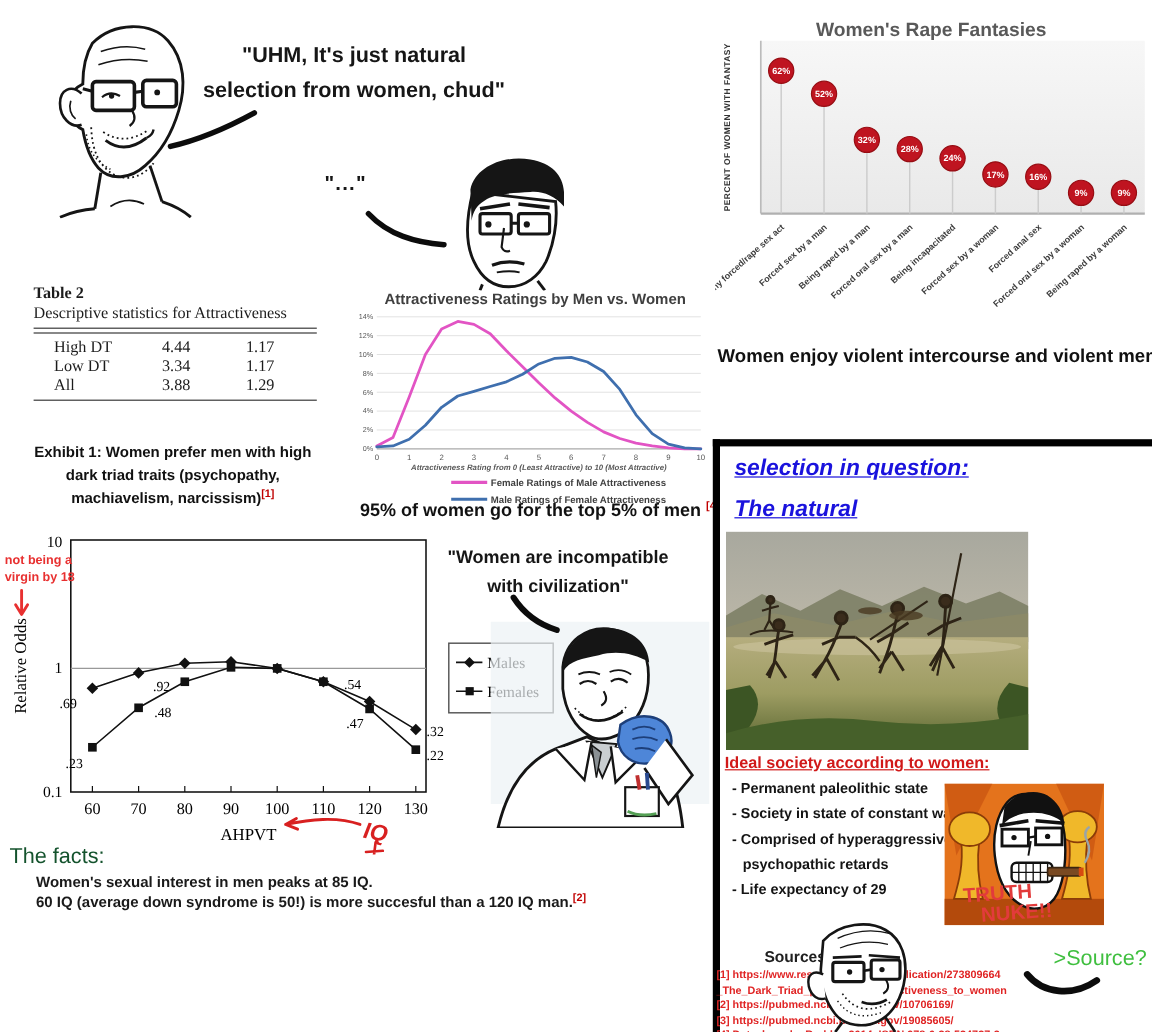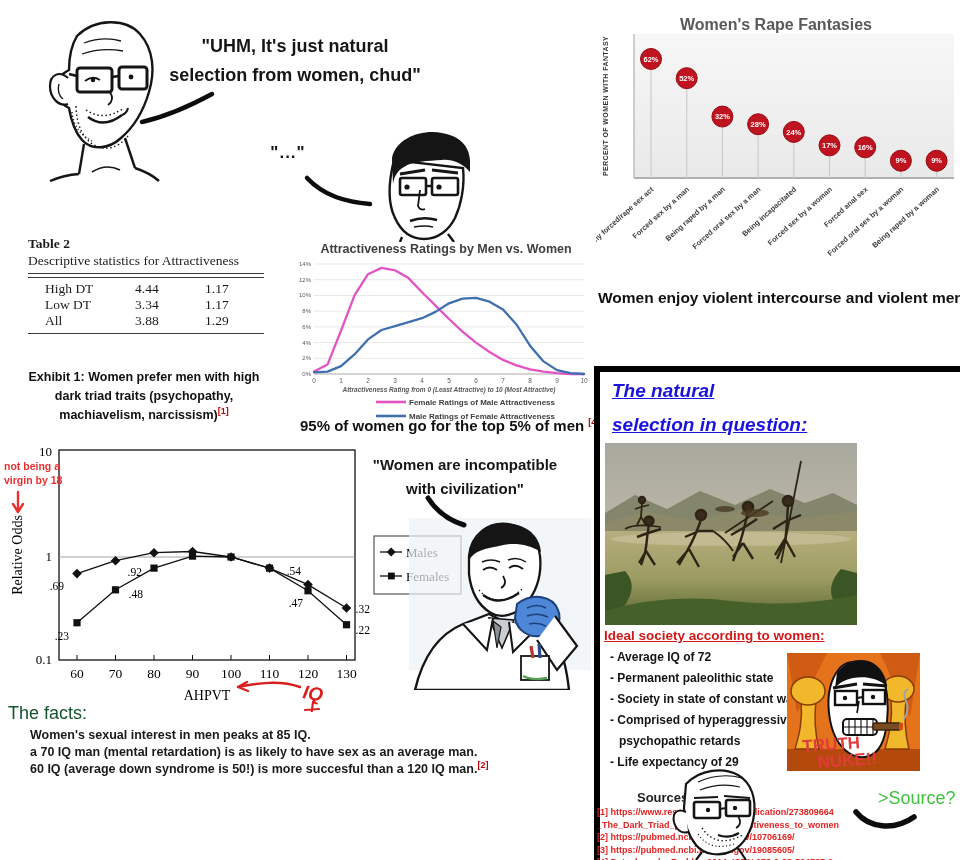--- a/index.html
+++ b/index.html
@@ -272,21 +272,20 @@
       <text x="2" y="44" font-size="10.5" font-weight="bold" fill="#e83030">virgin by 18</text>
       <path d="M16 52 L16 72 M16 72 L11 64 M16 72 L21 64" stroke="#e83030" stroke-width="2.4" fill="none" stroke-linecap="round"></path>
       <path d="M298 247 C278 240 256 243 236 247 M236 247 L245 242 M236 247 L246 251" stroke="#d82020" stroke-width="2.4" fill="none" stroke-linecap="round"></path>
       <text x="300" y="258" font-size="19" font-style="italic" font-weight="bold" fill="#d82020" transform="rotate(10 300 258)">IQ</text>
       <path d="M311 262 L309 278 M303 270 L317 269" stroke="#d82020" stroke-width="2.2" stroke-linecap="round"></path>
     </svg>
 
   <div id="facts-heading" class="abs" style="left:8px;top:703px">The facts:</div>
   <div class="abs" style="left:30px;top:727px">
     <div class="fact-line">Women's sexual interest in men peaks at 85 IQ.</div>
-    <div class="fact-line">a 70 IQ man (mental retardation) is as likely to have sex as an average man.</div>
     <div class="fact-line">
       <span>60 IQ (average down syndrome is 50!) is more succesful than a 120 IQ man.</span><sup class="ref">[2]</sup>
     </div>
   </div>
 
   <div class="abs speech-small" style="left:352px;top:453px;width:226px">
     <div>"Women are incompatible</div>
     <div>with civilization"</div>
   </div>
 
@@ -312,22 +311,22 @@
     <path d="M124 106 q9 -2 17 2" fill="none" stroke="#1d3f7a" stroke-width="1.5"></path>
     <path d="M150 98 L172 128 L152 152 L132 122" fill="#fff" stroke="#151515" stroke-width="2.2"></path>
     <rect x="116" y="138" width="28" height="24" fill="#fff" stroke="#151515" stroke-width="1.8"></rect>
     <path d="M126 128 L128 140" stroke="#c03030" stroke-width="3.2"></path>
     <path d="M134 126 L135 140" stroke="#2a4a90" stroke-width="3.2"></path>
     <path d="M118 158 q10 5 24 2" fill="none" stroke="#55a055" stroke-width="2.4"></path>
   </svg>
 
   <div id="nat-box" class="abs" style="left:594px;top:366px;width:366px;height:494px"></div>
   <div class="abs" style="left:612px;top:374px">
+    <div class="nat-title">selection in question:</div>
     <div class="nat-title">The natural</div>
-    <div class="nat-title">selection in question:</div>
   </div>
 
   <svg class="abs" style="left:605px;top:443px" width="252" height="182" viewBox="0 0 252 182">
     <defs>
       <linearGradient id="sky" x1="0" y1="0" x2="0" y2="1">
         <stop offset="0" stop-color="#a8a89e"></stop>
           <stop offset="0.6" stop-color="#c2bcab"></stop>
           <stop offset="1" stop-color="#cfc6ae"></stop>
       </linearGradient>
       <linearGradient id="field" x1="0" y1="0" x2="0" y2="1">
@@ -361,21 +360,20 @@
       <path d="M37 60 L36 74 M36 64 L30 66 M36 64 L44 62 M36 74 L32 82 M36 74 L41 82" fill="none" stroke-width="1.8"></path>
     </g>
     <g fill="#4a3a22" opacity="0.8">
       <ellipse cx="150" cy="70" rx="14" ry="4"></ellipse>
       <ellipse cx="120" cy="66" rx="10" ry="3"></ellipse>
     </g>
   </svg>
 
   <div id="ideal-heading" class="abs" style="left:604px;top:628px">Ideal society according to women:</div>
   <div class="abs" style="left:610px;top:647px">
-    <div class="ideal-item">- Average IQ of 72</div>
     <div class="ideal-item">- Permanent paleolithic state</div>
     <div class="ideal-item">- Society in state of constant war</div>
     <div class="ideal-item">- Comprised of hyperaggressive</div>
     <div class="ideal-item" style="padding-left:9px">psychopathic retards</div>
     <div class="ideal-item">- Life expectancy of 29</div>
   </div>
 
   <svg class="abs" style="left:787px;top:653px" width="133" height="118" viewBox="0 0 133 118">
     <rect width="133" height="118" fill="#e4731c"></rect>
     <path d="M0 0 L40 0 L10 60 Z" fill="#c8520f" opacity="0.7"></path>

